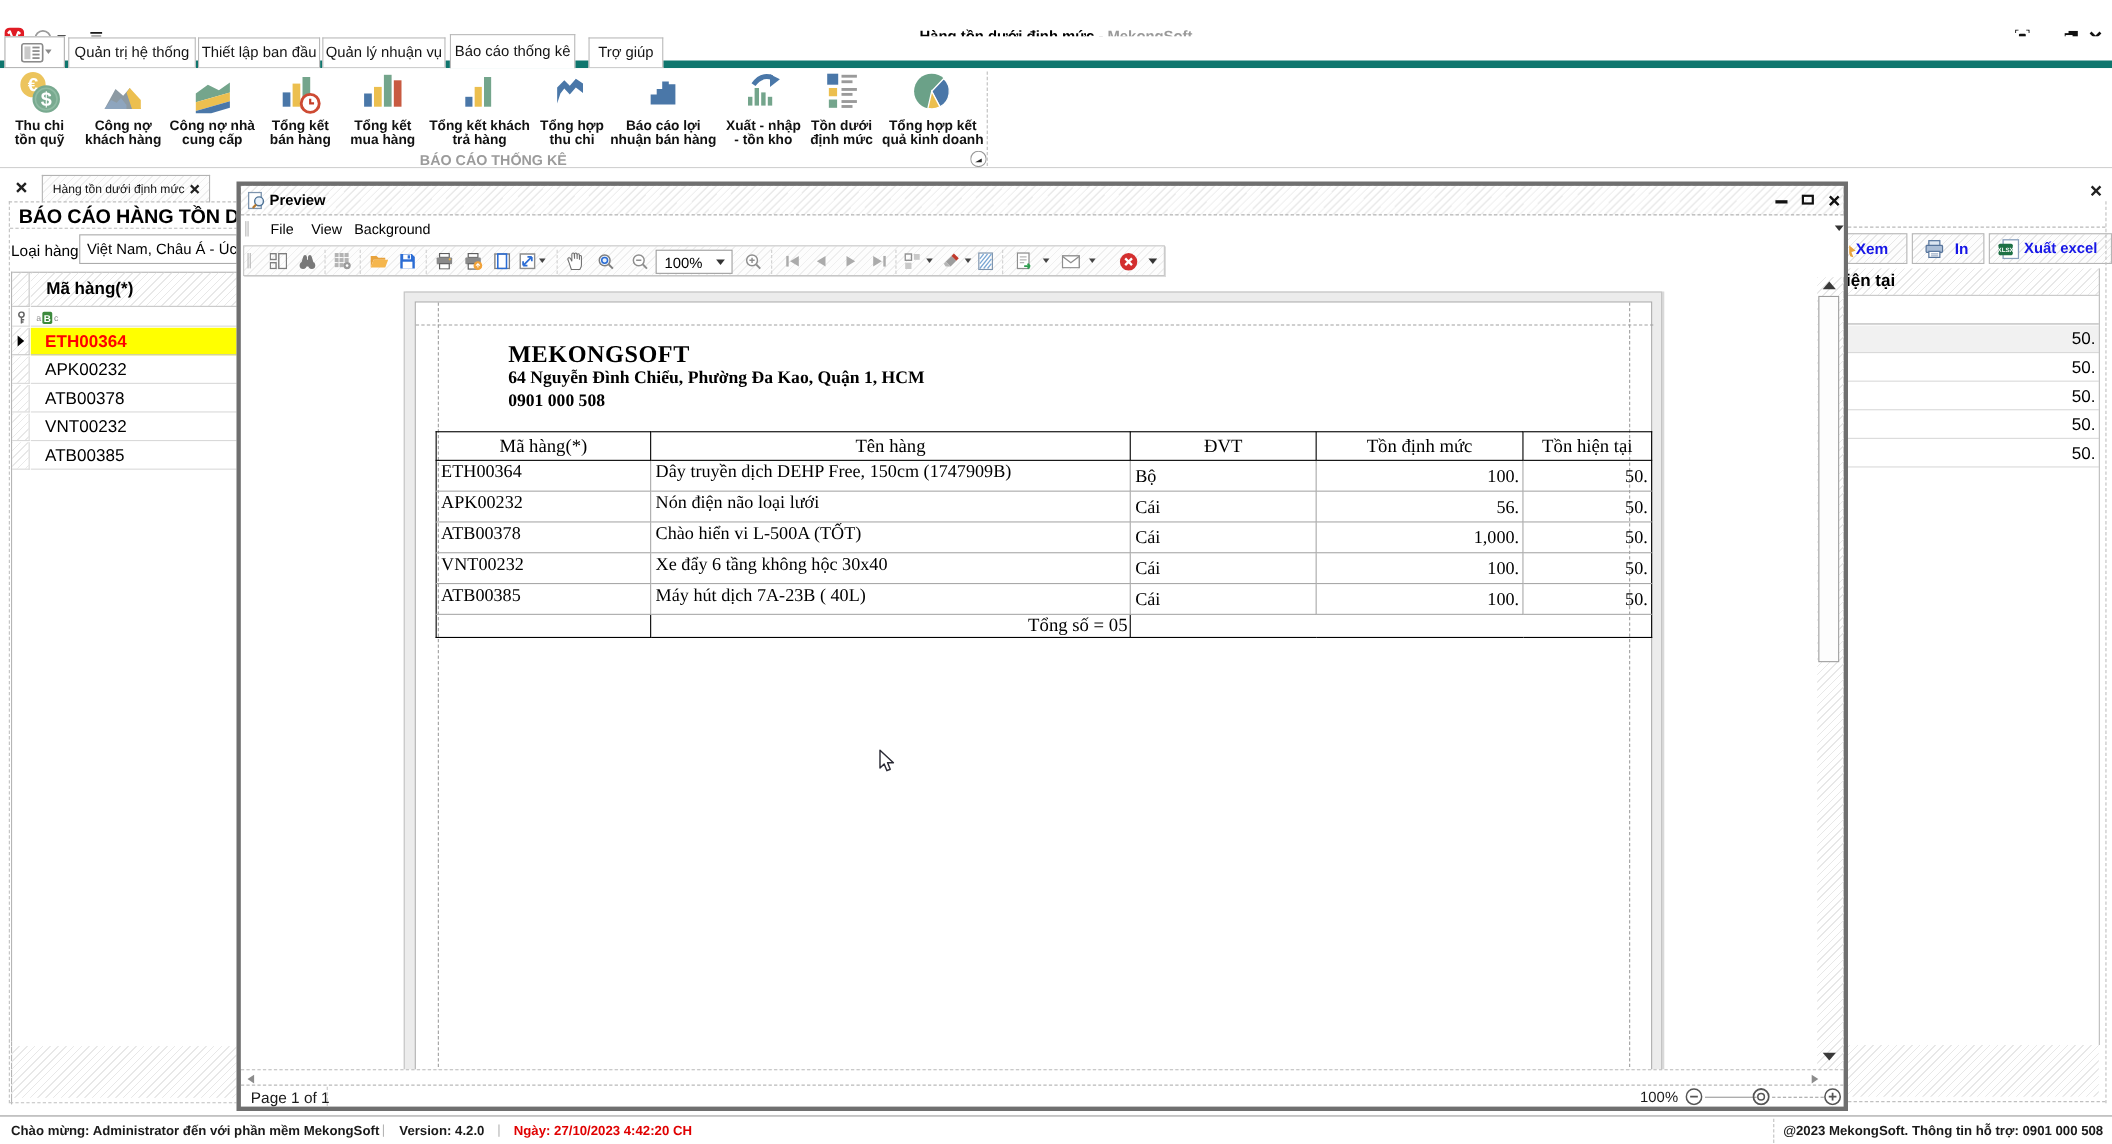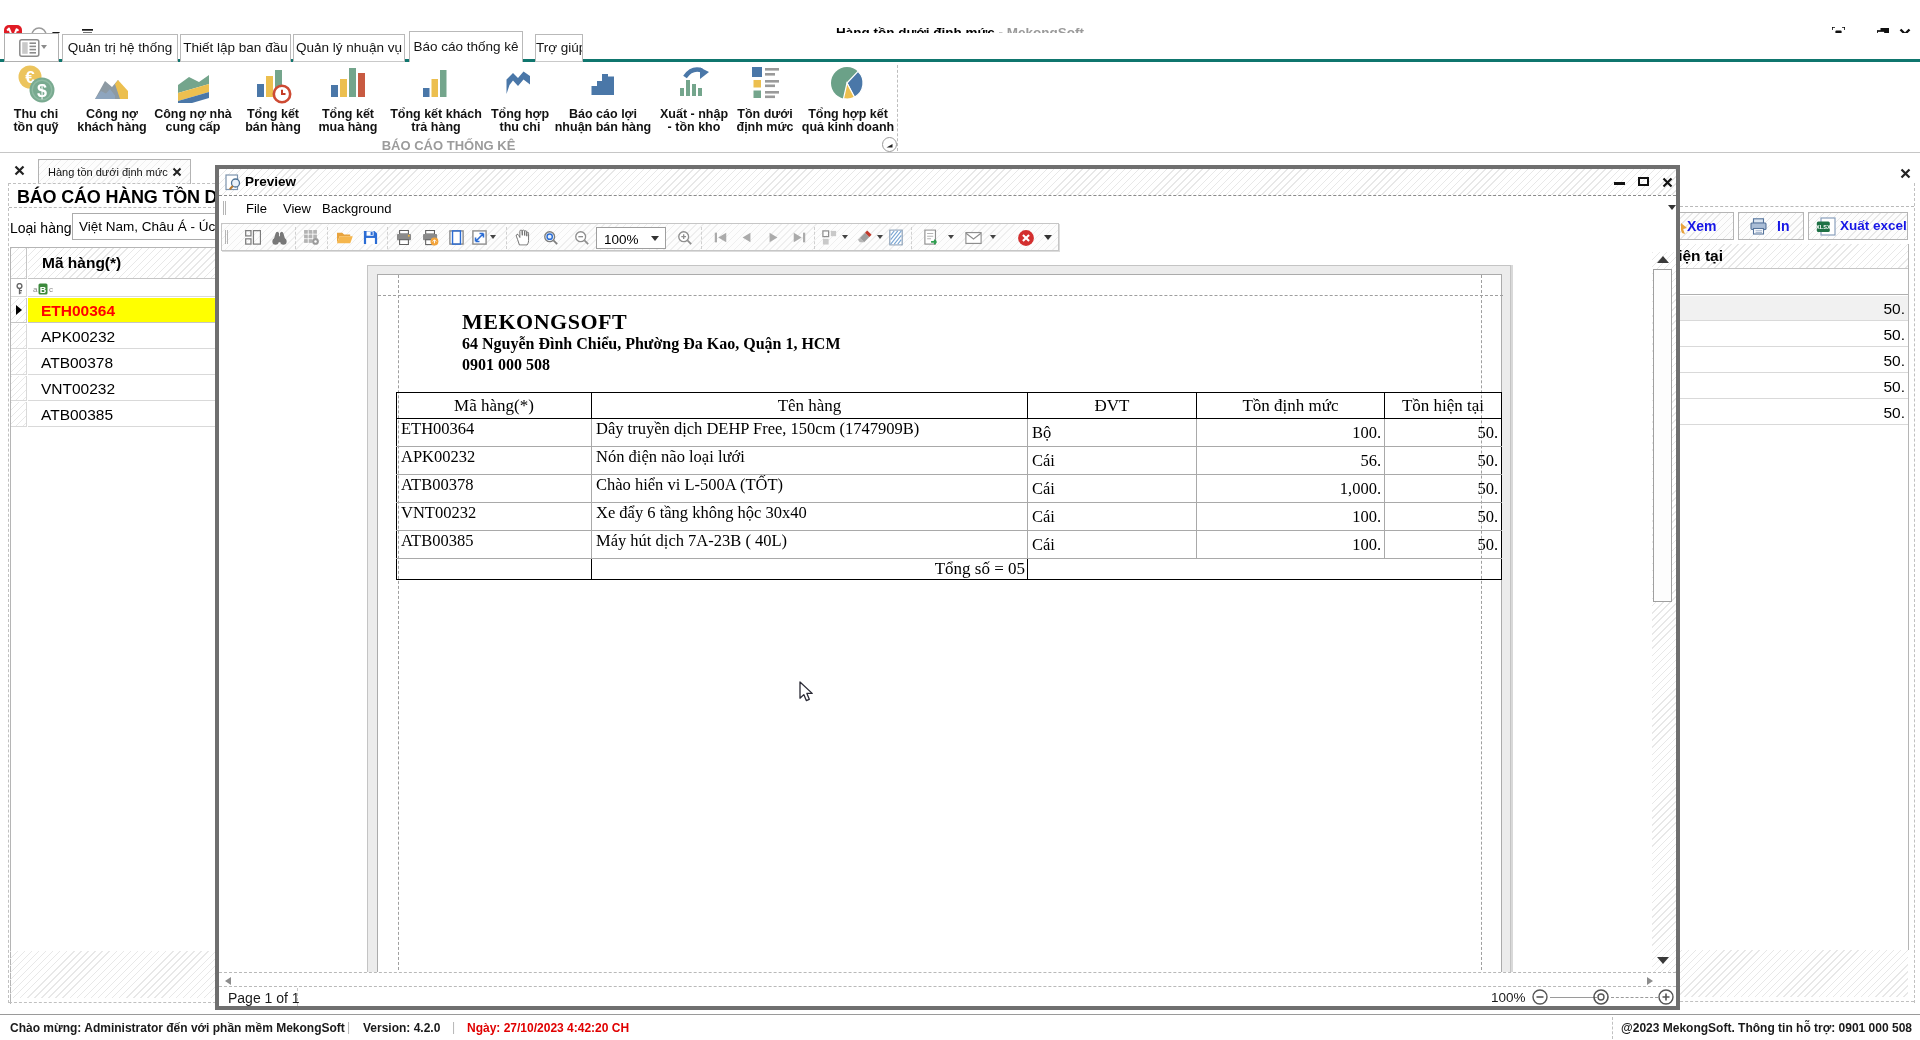--- a/index.html
+++ b/index.html
@@ -9,21 +9,21 @@
   #tstrip svg { transform:scale(0.88); transform-origin:center center; }
   .hatch { background-image:repeating-linear-gradient(135deg,#e8e8e8 0 1px,rgba(0,0,0,0) 1px 5px); }
   .hatch2 { background-image:repeating-linear-gradient(135deg,#efefef 0 1px,rgba(0,0,0,0) 1px 5px); }
 
   
   #titlebar { left:0; top:16px; width:1707px; height:33px; background:#fff; }
   #apptitle { left:0; top:9px; width:1920px; text-align:center; font-size:13.5px; font-weight:bold; color:#000; }
   #apptitle .grey { color:#9a9a9a; }
 
   
-  #tabrow { left:0; top:33px; width:1920px; height:29px; background:#fff; border-bottom:3px solid #0f766e; }
+  #tabrow { left:0; top:33px; width:1920px; height:29px; background:#fff; border-bottom:7px solid #0f766e; }
   .rtab { position:absolute; top:3px; height:26px; background:#fff; border:1px solid #b9b9b9; border-bottom:none;
           font-size:13.5px; color:#141414; text-align:center; line-height:24px; white-space:nowrap; overflow:hidden; }
   .rtab.inactive { top:1px; height:28px; line-height:26px; border-bottom:1px solid #c9c9c9; }
   .rtab.active { z-index:3; top:-2px; height:31px; line-height:29px; }
 
   
   #ribbon { left:0; top:62px; width:1920px; height:91px; background:#fff; border-bottom:1px solid #c6c6c6; }
   .ritem { position:absolute; top:2px; text-align:center; }
   .ritem svg { display:block; margin:0 auto; }
   .rlabel { font-size:12.5px; font-weight:bold; color:#121212; line-height:13px; margin-top:2px; white-space:nowrap; }
@@ -84,21 +84,21 @@
       <rect x="10.5" y="6.6" width="6.5" height="1.6" fill="#8b8b8b"></rect>
       <rect x="10.5" y="9.8" width="6.5" height="1.6" fill="#8b8b8b"></rect>
       <rect x="10.5" y="13" width="6.5" height="1.6" fill="#8b8b8b"></rect>
       <path d="M22 6 L28 6 L25 10 Z" fill="#8b8b8b"></path>
     </svg>
   </div>
   <div class="rtab inactive" style="left:62px;width:116px">Quản trị hệ thống</div>
   <div class="rtab inactive" style="left:180px;width:111px">Thiết lập ban đầu</div>
   <div class="rtab inactive" style="left:293px;width:112px">Quản lý nhuận vụ</div>
   <div class="rtab active" style="left:409px;width:114px">Báo cáo thống kê</div>
-  <div class="rtab inactive" style="left:535px;width:48px">Trợ giúp</div>
+  <div class="rtab inactive" style="left:535px;width:68px">Trợ giúp</div>
 </div>
 <div class="abs" id="ribbon">
   <div id="ricons">
   <div class="ritem" style="left:-29px;width:130px">
     <svg width="40" height="42" viewBox="0 0 40 42">
       <circle cx="14" cy="13" r="11.5" fill="#ecc45d"></circle>
       <text x="14" y="19" font-size="17" font-weight="bold" fill="#fff" text-anchor="middle" font-family="Liberation Sans">€</text>
       <circle cx="26" cy="26" r="12.5" fill="#79aa90"></circle>
       <circle cx="26" cy="26" r="9.8" fill="none" stroke="#8fbba3" stroke-width="1.4"></circle>
       <text x="26" y="32.5" font-size="18" font-weight="bold" fill="#fff" text-anchor="middle" font-family="Liberation Sans">$</text>
@@ -293,21 +293,21 @@
     </div>
     <div class="abs hatch" style="left:58px;top:29px;width:66px;height:28px;border:1px solid #b5b5b5;background-color:#fdfdfd">
       <svg style="position:absolute;left:11px;top:5px" width="17" height="17" viewBox="0 0 17 17">
         <rect x="3.5" y="0.8" width="10" height="4.5" fill="#dbe5f1" stroke="#56749c" stroke-width="1.1"></rect>
         <rect x="1" y="5" width="15" height="6.5" rx="1" fill="#aabdd6" stroke="#56749c" stroke-width="1.1"></rect>
         <rect x="3.5" y="10.5" width="10" height="5.5" fill="#fff" stroke="#56749c" stroke-width="1.1"></rect>
         <path d="M5.5 12.8 H12 M5.5 14.6 H12" stroke="#9db0c9" stroke-width="1"></path>
       </svg>
       <span style="position:absolute;left:38px;top:5px;font-size:14px;font-weight:bold;color:#1616e6">In</span>
     </div>
-    <div class="abs hatch" style="left:128px;top:29px;width:100px;height:28px;border:1px solid #b5b5b5;background-color:#fdfdfd">
+    <div class="abs hatch" style="left:128px;top:29px;width:112px;height:28px;border:1px solid #b5b5b5;background-color:#fdfdfd">
       <svg style="position:absolute;left:7px;top:4px" width="20" height="19" viewBox="0 0 20 19">
         <rect x="5" y="1" width="14" height="17" fill="#fff" stroke="#8aa0bc" stroke-width="1.2"></rect>
         <rect x="0.8" y="4.5" width="13" height="10.5" rx="1.5" fill="#1e7145"></rect>
         <text x="7.3" y="12" font-size="5.6" font-weight="bold" fill="#fff" text-anchor="middle" font-family="Liberation Sans">XLSX</text>
       </svg>
       <span style="position:absolute;left:31px;top:5px;font-size:13.5px;font-weight:bold;color:#1616e6;white-space:nowrap">Xuất excel</span>
     </div>
 
     <div class="abs" style="left:-20px;top:61px;width:248px;height:706px;background:#fff">
       <div class="abs hatch" style="left:0;top:0;width:248px;height:25px;border-bottom:1px solid #c6c6c6">

